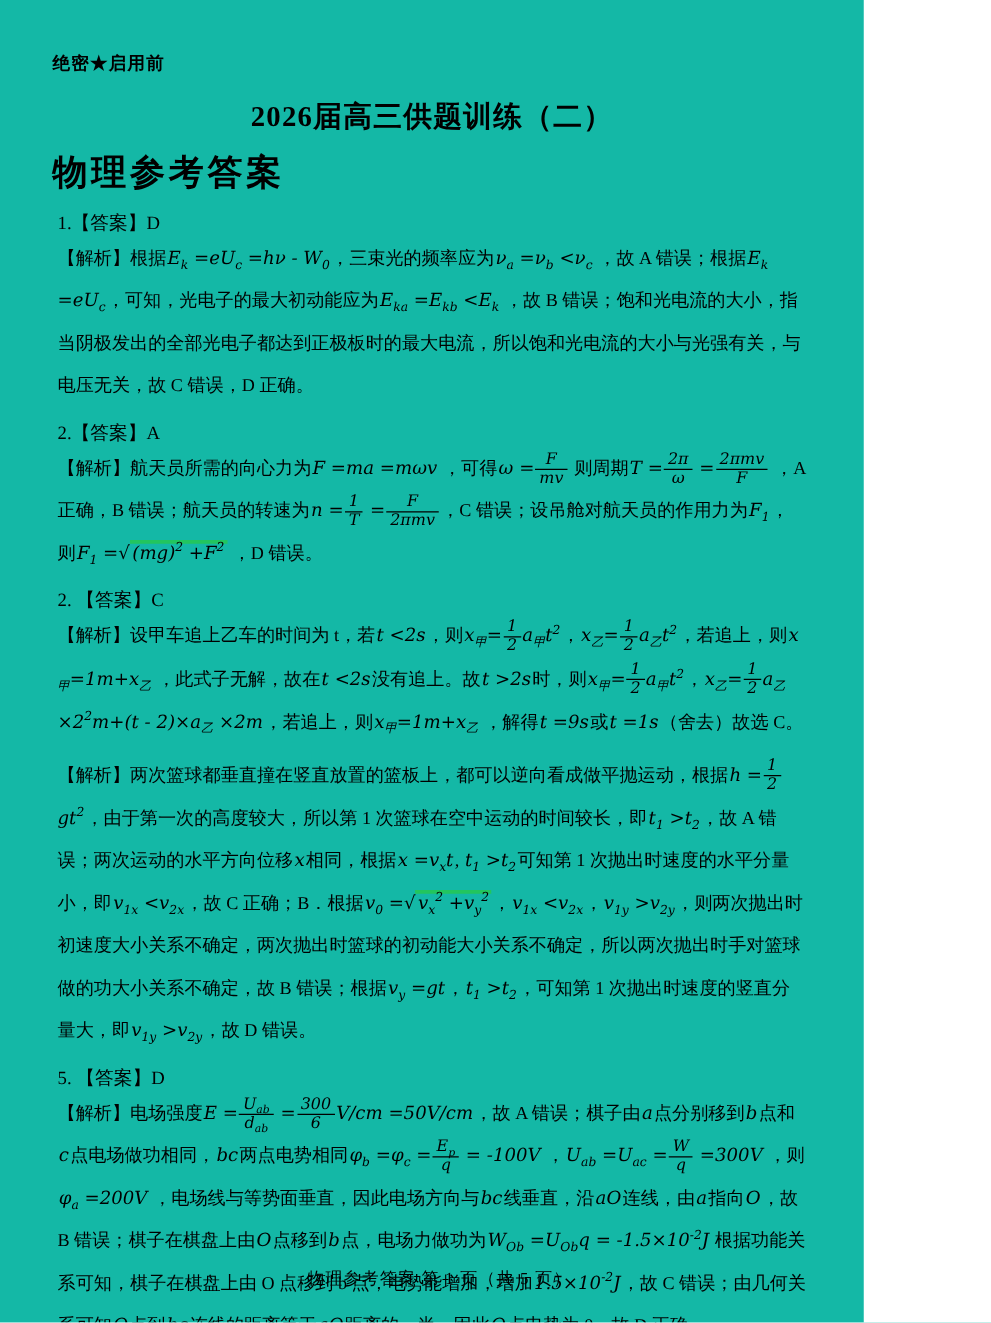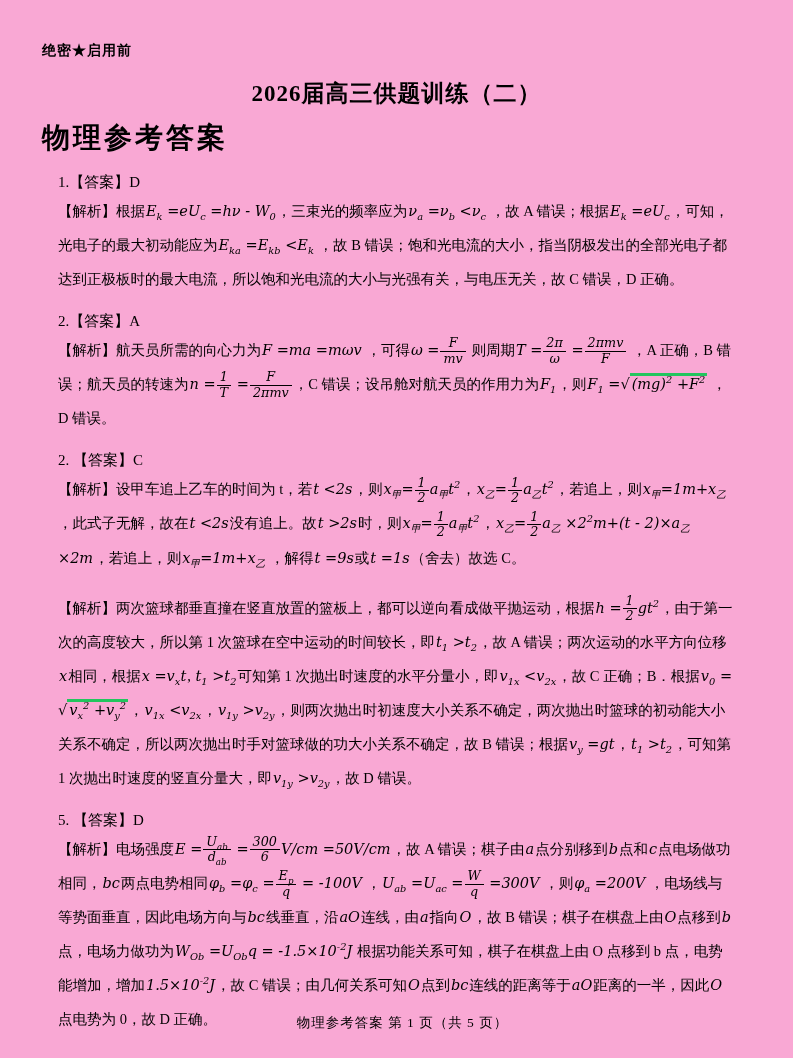--- a/index.html
+++ b/index.html
@@ -1,20 +1,20 @@
 <!DOCTYPE html>
 <html><head>
 <meta charset="utf-8">
 <style>
   html,body{margin:0;padding:0;background:#fff;}
   .doc{
     position:relative;
-    width:793px;height:1058px;
+    width:691px;height:1058px;
     box-sizing:border-box;
-    background:#f9a8d4;
+    background:#14b8a6;
     padding:42px 42px 0 42px;
     overflow:hidden;
     font-family:"Liberation Serif","DejaVu Serif",serif;
     color:#000;
   }
   .classification{
     font-size:14px;
     font-weight:bold;
     letter-spacing:1px;
   }
@@ -25,21 +25,21 @@
     font-weight:bold;
     letter-spacing:1px;
   }
   .subtitle{
     margin:10px 0 12px 0;
     text-align:left;
     font-size:28px;
     font-weight:bold;
     letter-spacing:3px;
   }
-  .qa{margin:16px;}
+  .qa{margin:4px;}
   .answer{
     margin:11px 0 2px 0;
     font-size:15px;
   }
   .analysis{
     margin:2px 0 9px 0;
     font-size:14.5px;
     line-height:2.35;
     text-align:left;
   }

